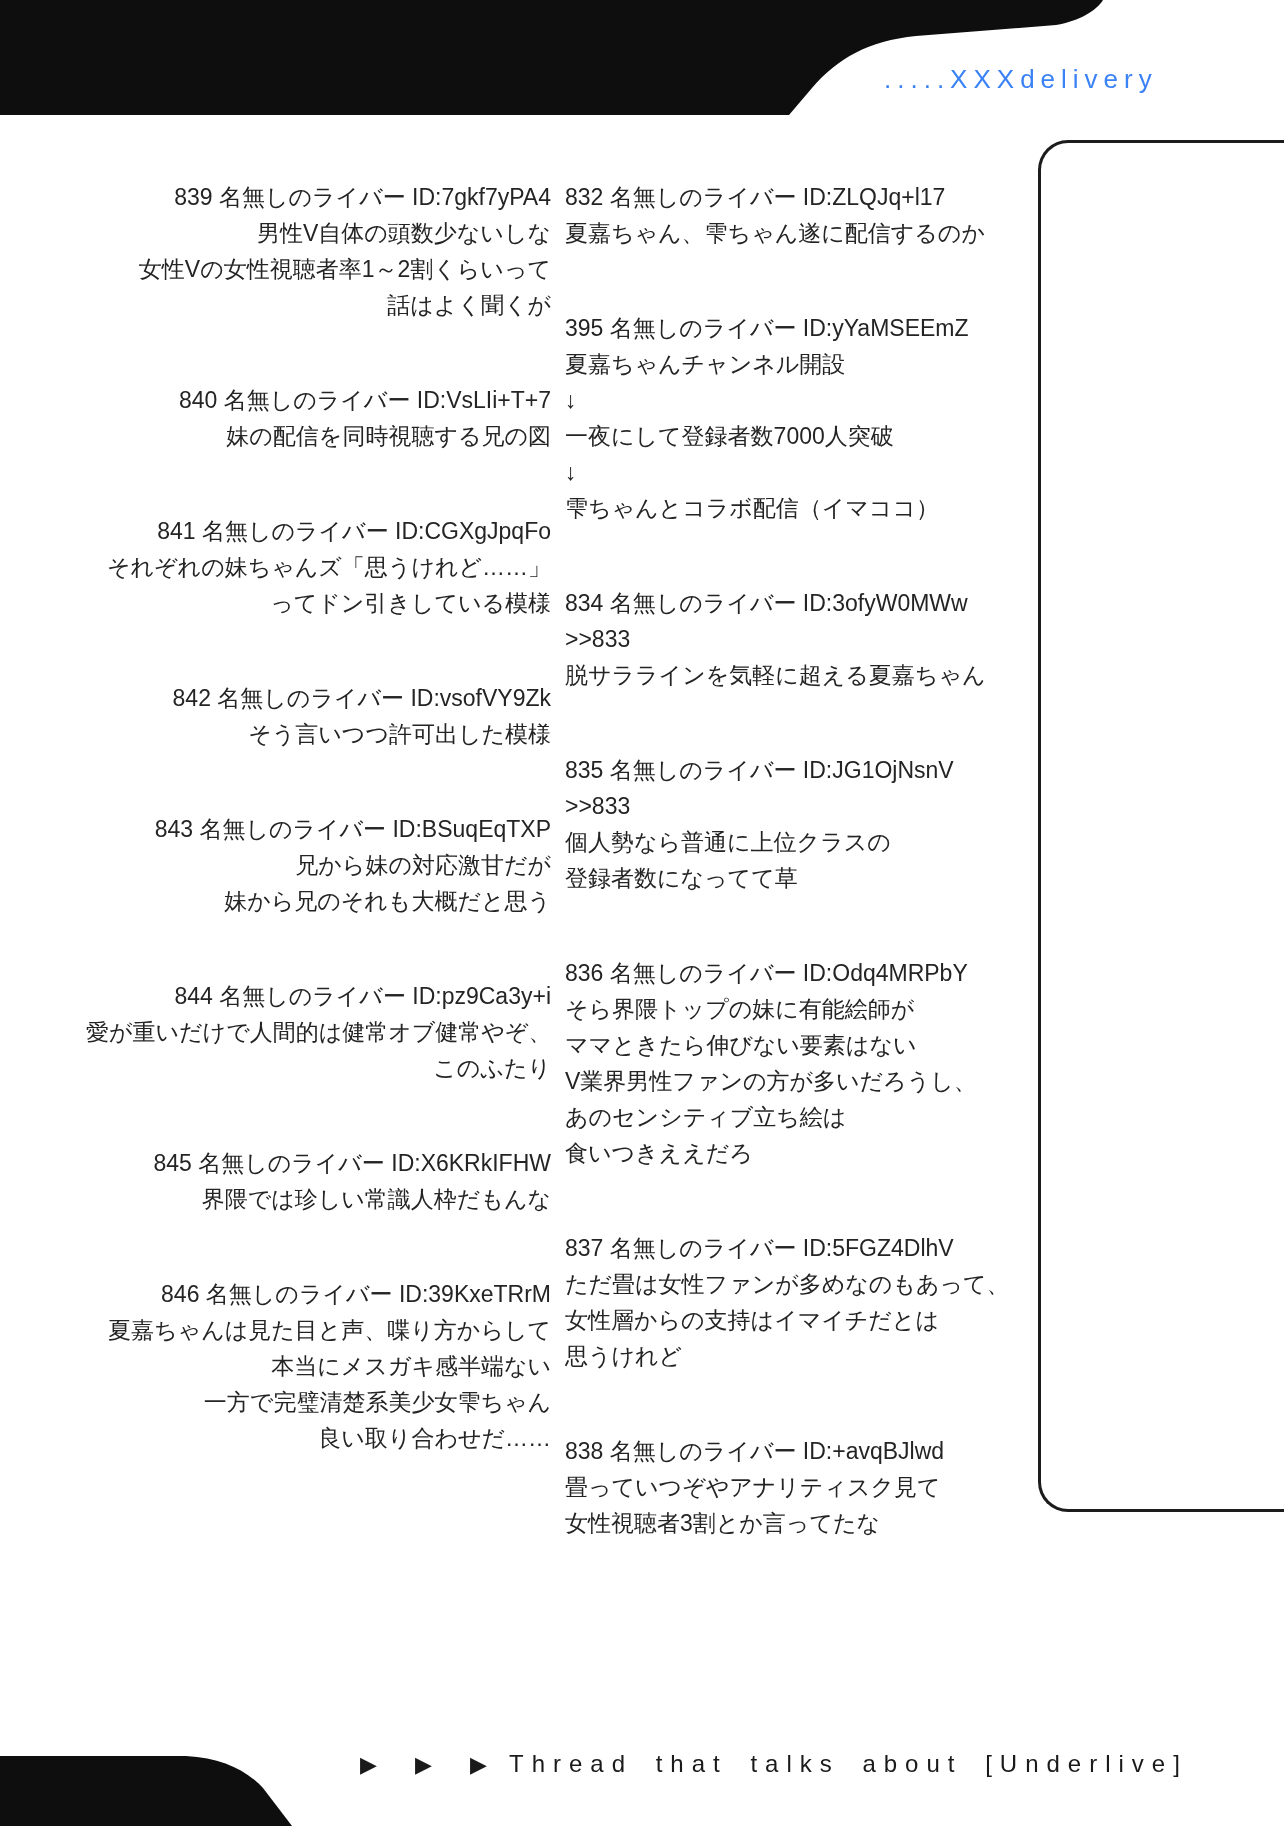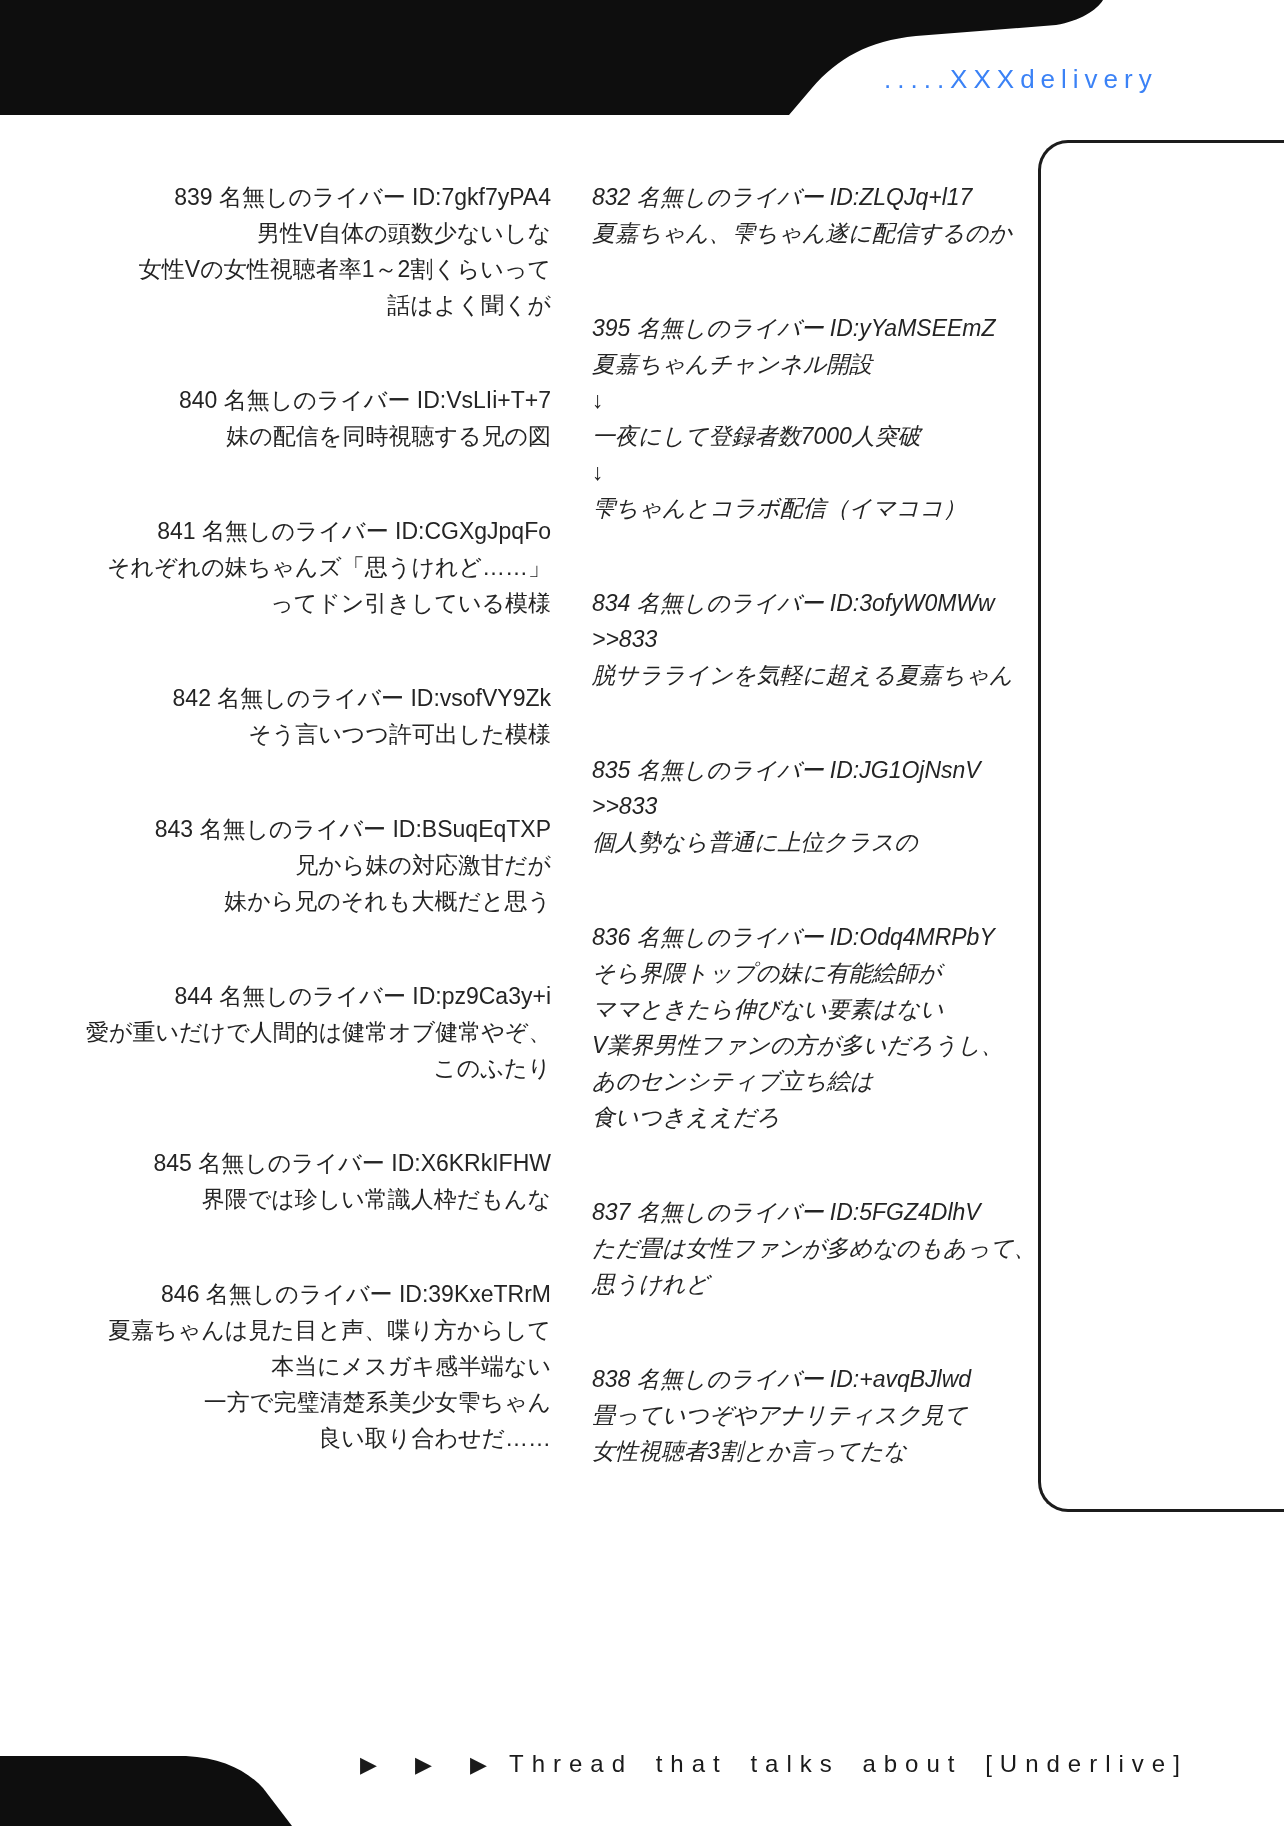--- a/index.html
+++ b/index.html
@@ -26,21 +26,21 @@
     left: 1038px; top: 140px;
     width: 260px; height: 1372px;
     border-top: 3px solid #1c1c1c;
     border-left: 3px solid #1c1c1c;
     border-bottom: 3px solid #1c1c1c;
     border-radius: 30px 0 0 30px;
     box-sizing: border-box;
   }
   .col { position: absolute; top: 179px; }
   .col-left  { left: 86px;  width: 465px; text-align: right; }
-  .col-right { left: 592px; width: 472px; font-style: italic; }
+  .col-right { left: 565px; width: 472px; }
   .post { margin-bottom: 59px; }
   .post-header, .post-line {
     font-size: 23px;
     line-height: 36px;
     color: #242424;
     white-space: nowrap;
   }
   .footer-line {
     position: absolute;
     top: 1750px; left: 360px;
@@ -124,32 +124,34 @@
     </div>
     <div class="post">
       <div class="post-header">834 名無しのライバー ID:3ofyW0MWw</div>
       <div class="post-line">&gt;&gt;833</div>
       <div class="post-line">脱サララインを気軽に超える夏嘉ちゃん</div>
     </div>
     <div class="post">
       <div class="post-header">835 名無しのライバー ID:JG1OjNsnV</div>
       <div class="post-line">&gt;&gt;833</div>
       <div class="post-line">個人勢なら普通に上位クラスの</div>
+      <div class="post-line">登録者数になってて草</div>
     </div>
     <div class="post">
       <div class="post-header">836 名無しのライバー ID:Odq4MRPbY</div>
       <div class="post-line">そら界隈トップの妹に有能絵師が</div>
       <div class="post-line">ママときたら伸びない要素はない</div>
       <div class="post-line">V業界男性ファンの方が多いだろうし、</div>
       <div class="post-line">あのセンシティブ立ち絵は</div>
       <div class="post-line">食いつきええだろ</div>
     </div>
     <div class="post">
       <div class="post-header">837 名無しのライバー ID:5FGZ4DlhV</div>
       <div class="post-line">ただ畳は女性ファンが多めなのもあって、</div>
+      <div class="post-line">女性層からの支持はイマイチだとは</div>
       <div class="post-line">思うけれど</div>
     </div>
     <div class="post">
       <div class="post-header">838 名無しのライバー ID:+avqBJlwd</div>
       <div class="post-line">畳っていつぞやアナリティスク見て</div>
       <div class="post-line">女性視聴者3割とか言ってたな</div>
     </div>
   </div>
 
 <svg id="footer-shape" class="shape-svg" width="300" height="72" viewBox="0 0 300 72" aria-hidden="true">

